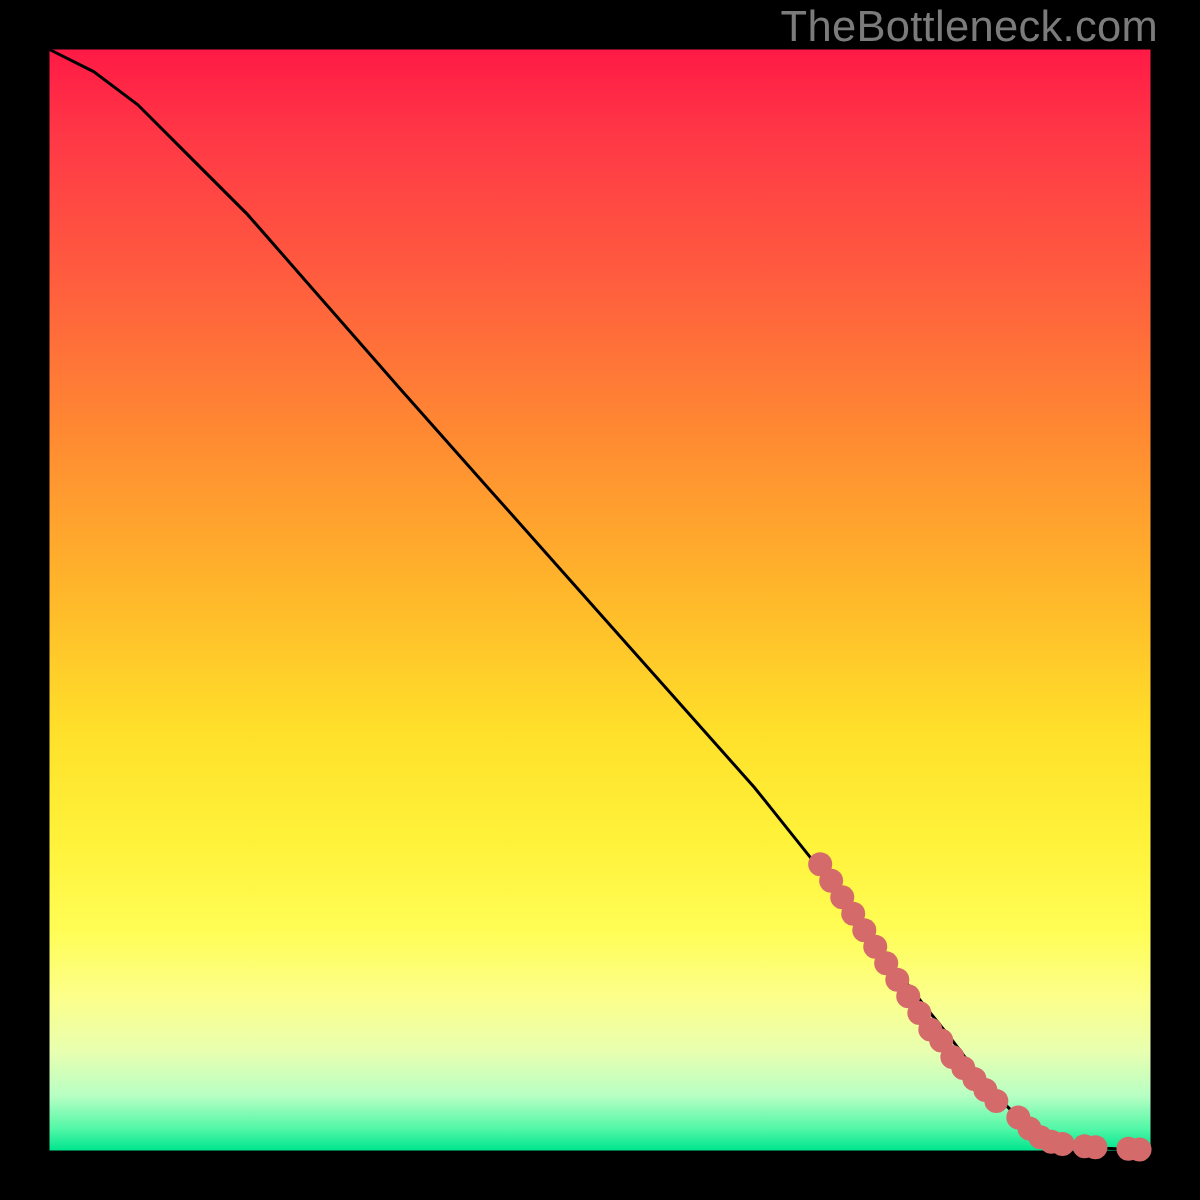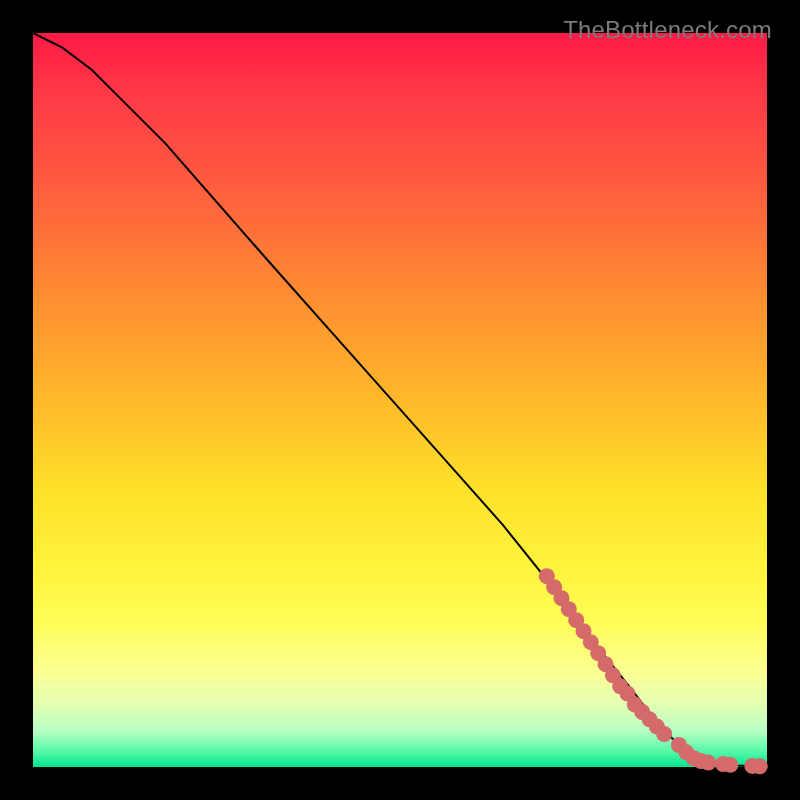--- a/index.html
+++ b/index.html
@@ -37,24 +37,24 @@
       #fffd55 80%,
       #fcff8a 86%,
       #e8ffb0 91%,
       #b8ffc4 95%,
       #53f7a7 98%,
       #00e58e 100%
     );
   }
   .watermark {
     position: absolute;
-    top: 16px;
+    top: 2px;
     right: 28px;
     color: #7b7b7b;
-    font-size: 24px;
+    font-size: 29px;
     font-weight: 500;
     letter-spacing: 0.2px;
   }
   svg.curve {
     position: absolute;
     left: 0;
     top: 0;
     width: 734px;
     height: 734px;
     overflow: visible;

